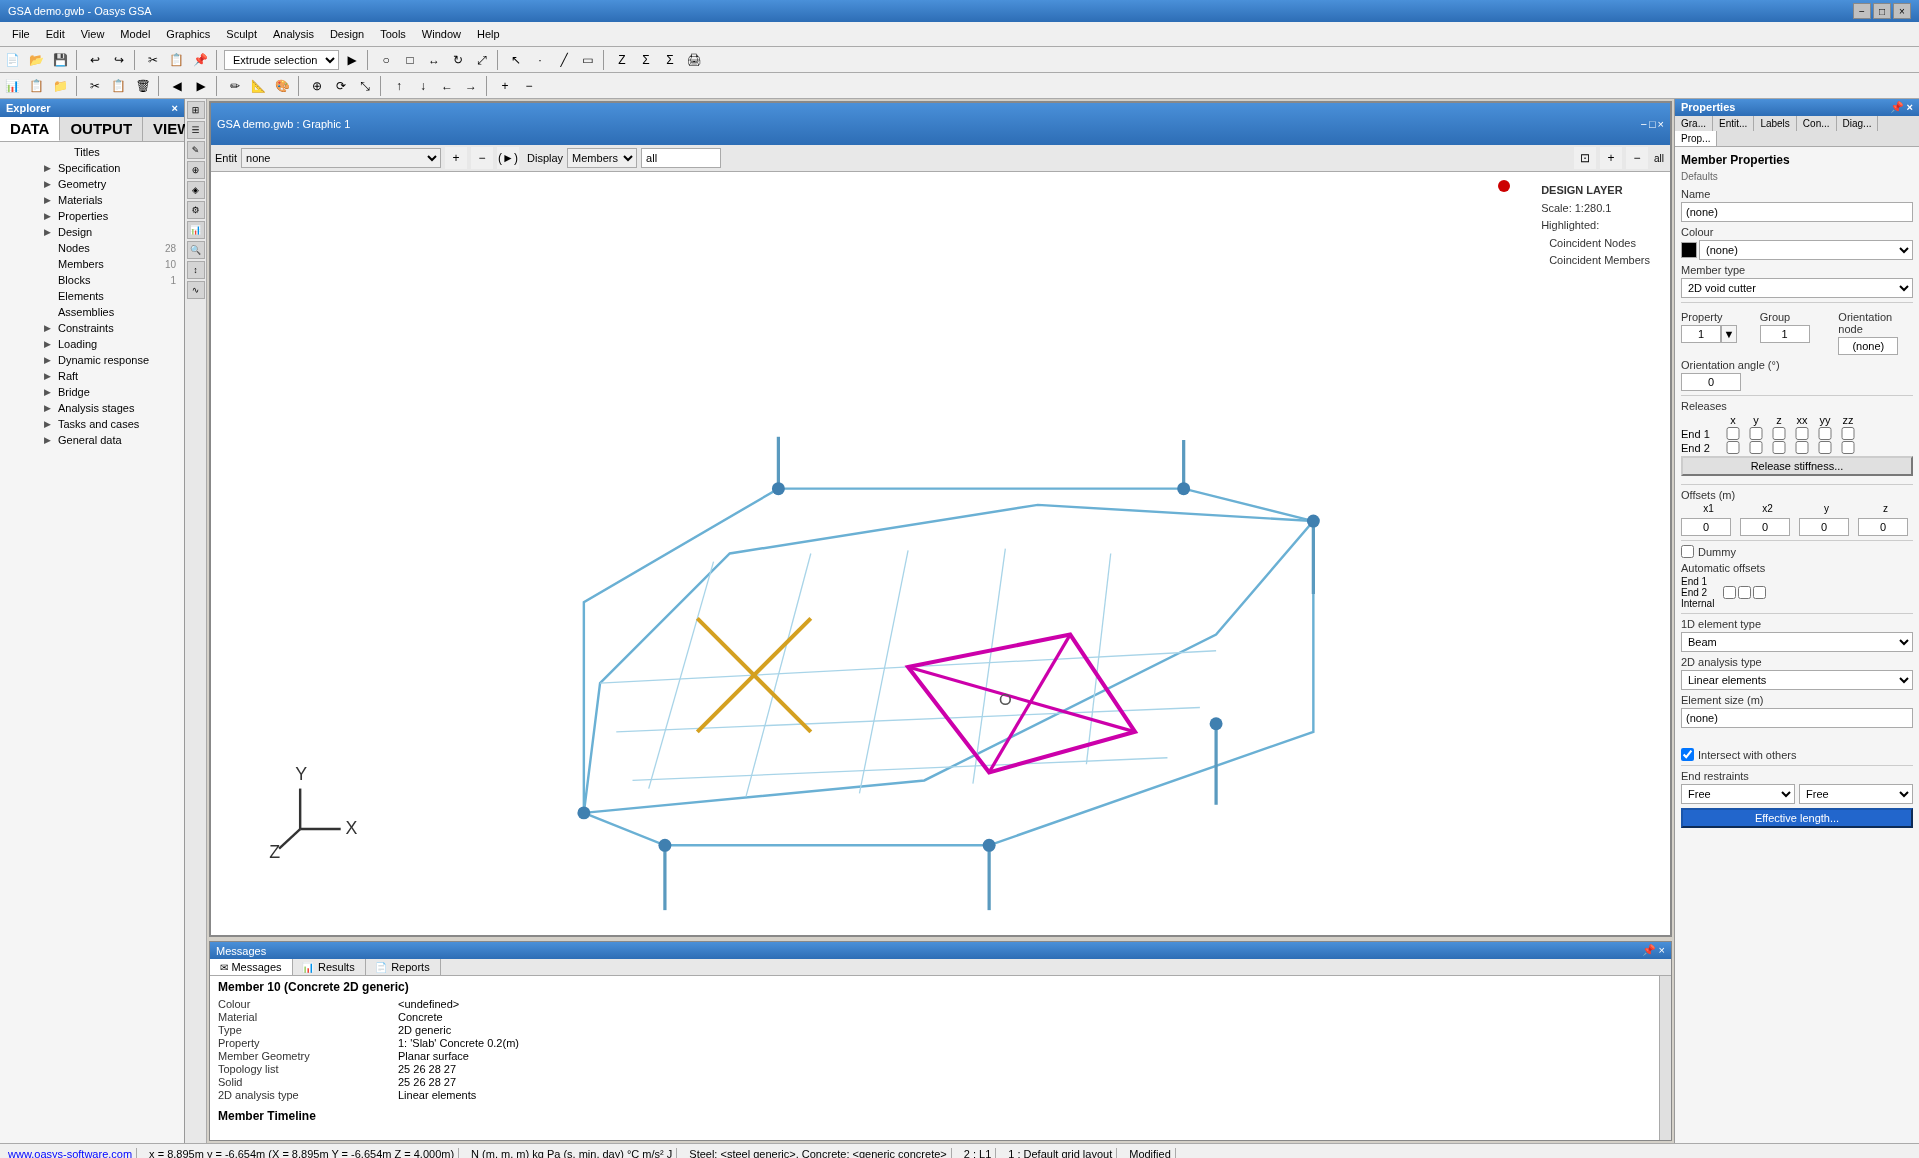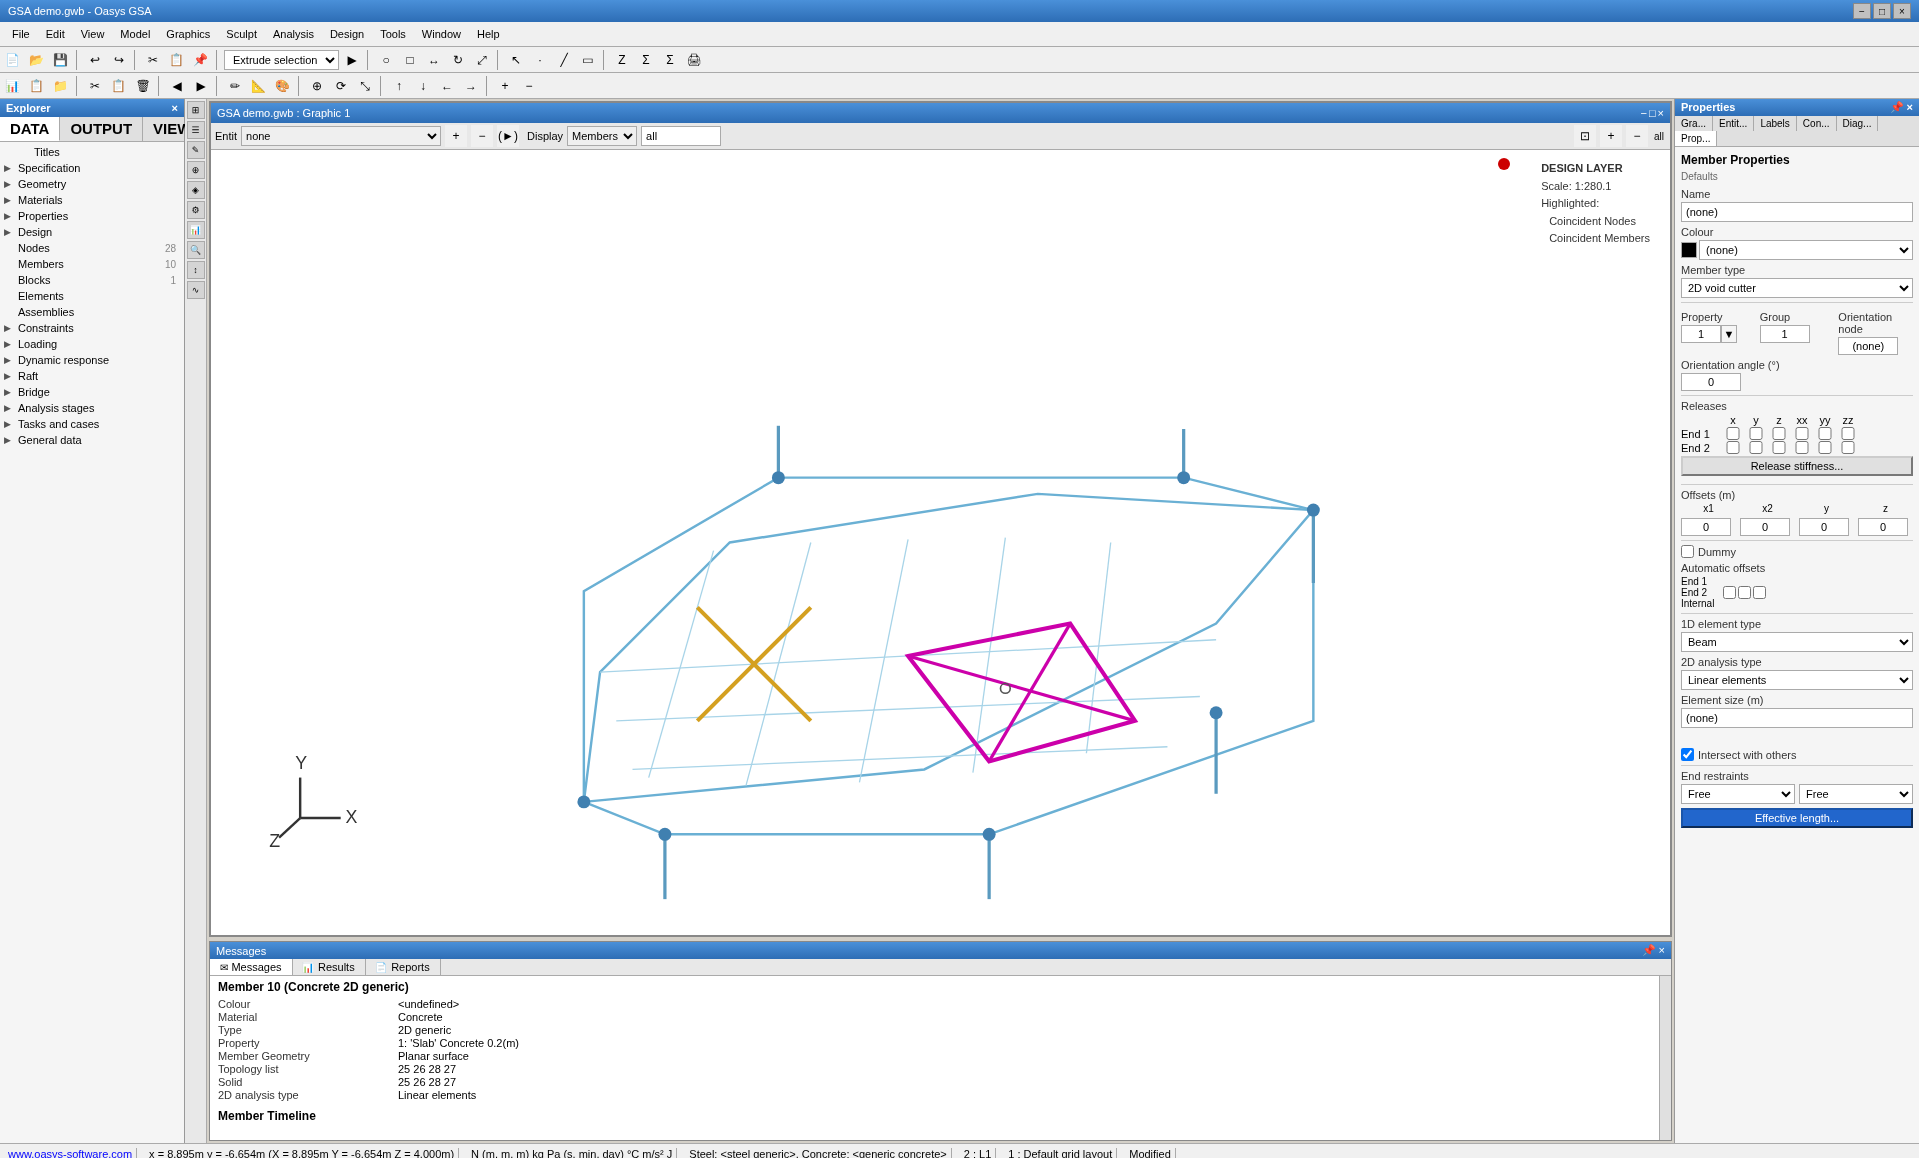--- a/index.html
+++ b/index.html
@@ -22,36 +22,36 @@
 
     
     #main-layout { display: flex; height: calc(1158px - 22px - 20px - 52px - 20px); }
 
     
     #explorer { width: 185px; background: #f5f5f5; border-right: 1px solid #999; display: flex; flex-direction: column; }
     #explorer-header { background: linear-gradient(to bottom, #4a90d9, #2d6db5); color: white; padding: 3px 6px; font-weight: bold; font-size: 11px; display: flex; justify-content: space-between; }
     #explorer-tabs { display: flex; background: #e0e0e0; border-bottom: 1px solid #aaa; }
     .exp-tab { padding: 3px 10px; cursor: pointer; font-size: 15px; font-weight: bold; border-right: 1px solid #aaa; }
     .exp-tab.active { background: white; border-bottom: 1px solid white; }
-    #explorer-tree { flex: 1; overflow-y: auto; padding: 2px 0; }
+    #explorer-tree { flex: 1; overflow-y: auto; padding: 2px 0; margin-left: 40px; }
     .tree-item { padding: 2px 4px; cursor: pointer; display: flex; align-items: center; gap: 4px; }
     .tree-item .arrow { width: 10px; font-size: 9px; color: #555; }
     .tree-item .label { font-size: 11px; }
     .tree-item .count { color: #888; font-size: 10px; margin-left: auto; padding-right: 4px; }
 
     
     #icon-panel { width: 22px; background: #e8e8e8; border-right: 1px solid #aaa; display: flex; flex-direction: column; align-items: center; padding-top: 2px; gap: 2px; }
     .icon-panel-btn { width: 18px; height: 18px; background: #d4d4d4; border: 1px solid #aaa; display: flex; align-items: center; justify-content: center; cursor: pointer; font-size: 9px; }
 
     
     #center-area { flex: 1; display: flex; flex-direction: column; }
 
     
     #graphic-window { flex: 1; display: flex; flex-direction: column; border: 2px solid #888; margin: 2px; min-height: 0; }
-    #graphic-titlebar { background: linear-gradient(to bottom, #4a90d9, #2d6db5); color: white; padding: 4px 6px; display: flex; justify-content: space-between; align-items: flex-start; font-size: 11px; }
+    #graphic-titlebar { background: linear-gradient(to bottom, #4a90d9, #2d6db5); color: white; padding: 15px 6px; display: flex; justify-content: space-between; align-items: flex-start; font-size: 11px; }
     #graphic-toolbar { background: #e8e8e8; border-bottom: 1px solid #aaa; padding: 2px 4px; display: flex; align-items: center; gap: 4px; }
     #graphic-canvas { flex: 1; background: white; position: relative; overflow: hidden; }
 
     
     #messages-panel { height: 200px; border: 1px solid #888; margin: 2px; display: flex; flex-direction: column; }
     #messages-header { background: linear-gradient(to bottom, #4a90d9, #2d6db5); color: white; padding: 2px 6px; display: flex; justify-content: space-between; align-items: center; font-size: 11px; }
     #messages-tabs { display: flex; background: #e8e8e8; border-bottom: 1px solid #aaa; }
     .msg-tab { padding: 2px 10px; cursor: pointer; border-right: 1px solid #aaa; display: flex; align-items: center; gap: 3px; }
     .msg-tab.active { background: white; }
     #messages-content { flex: 1; overflow-y: auto; padding: 4px 8px; background: white; }

